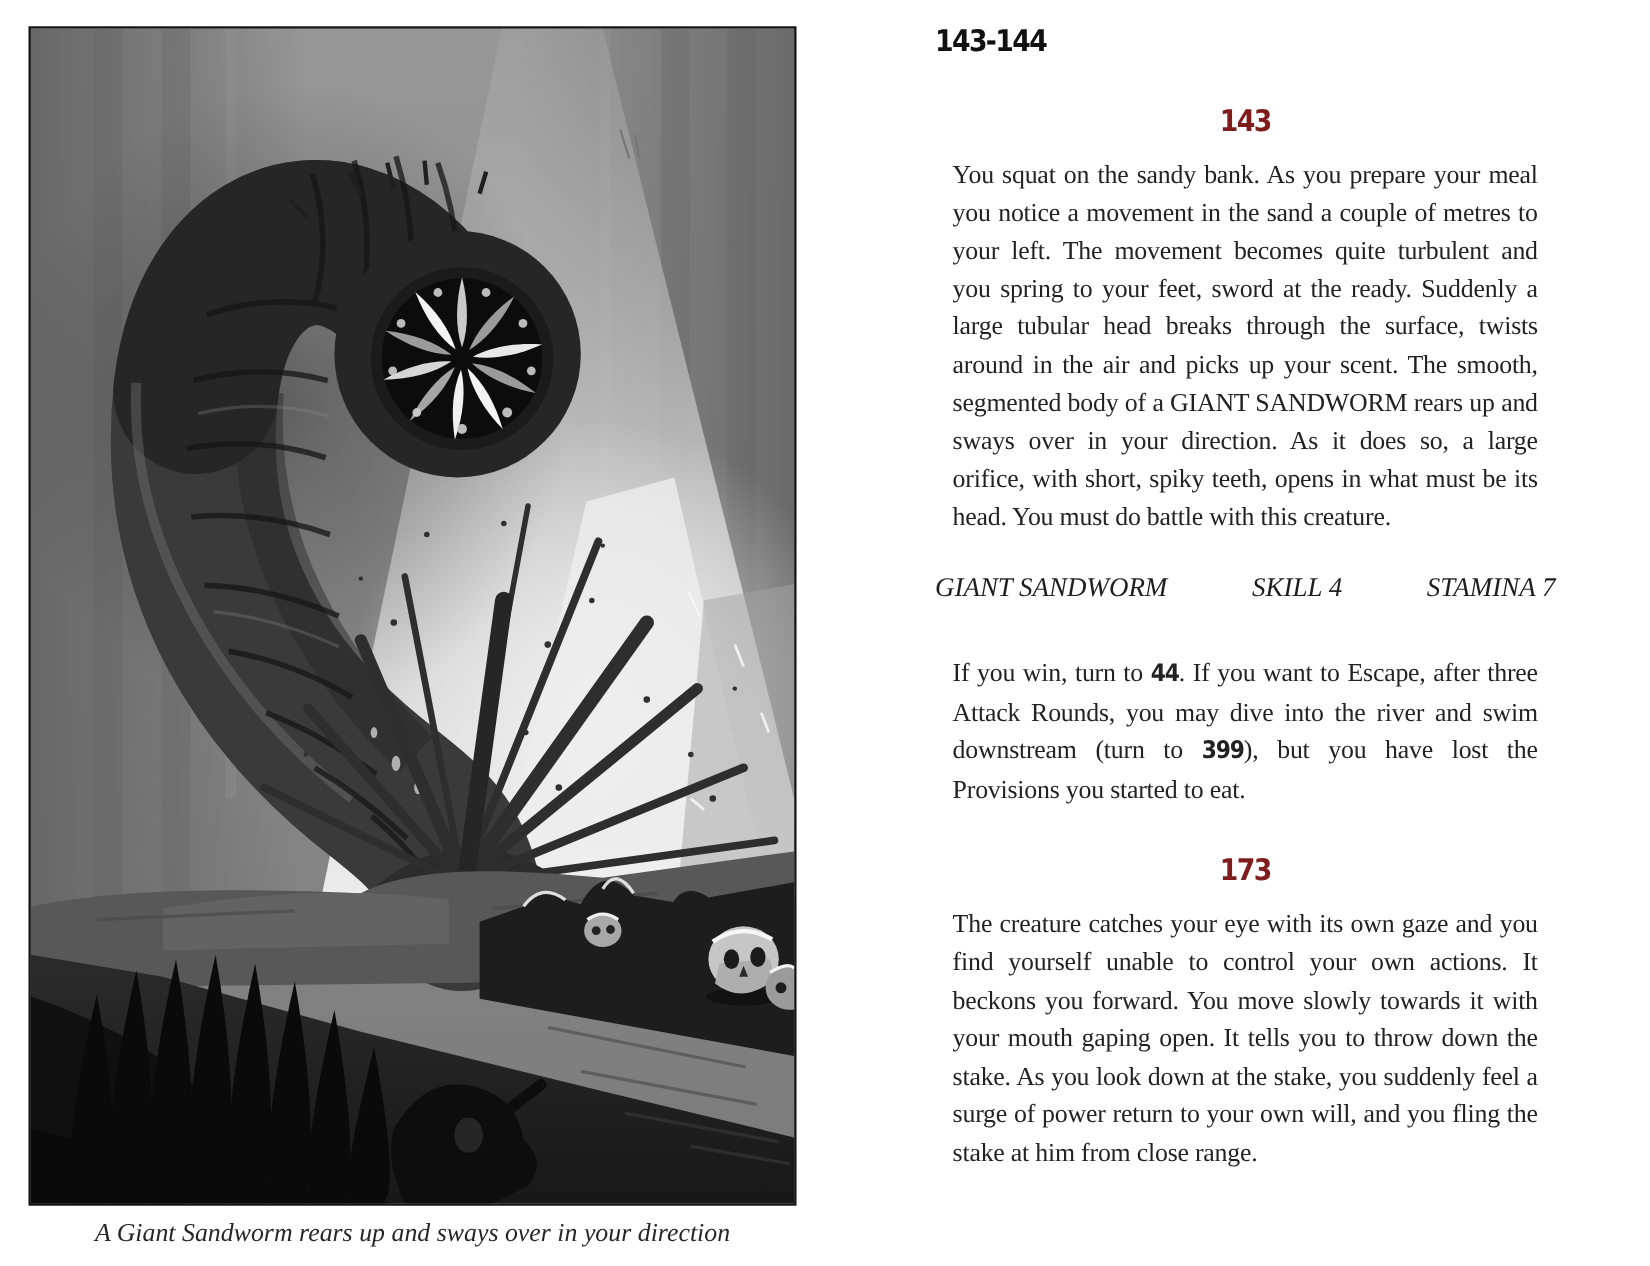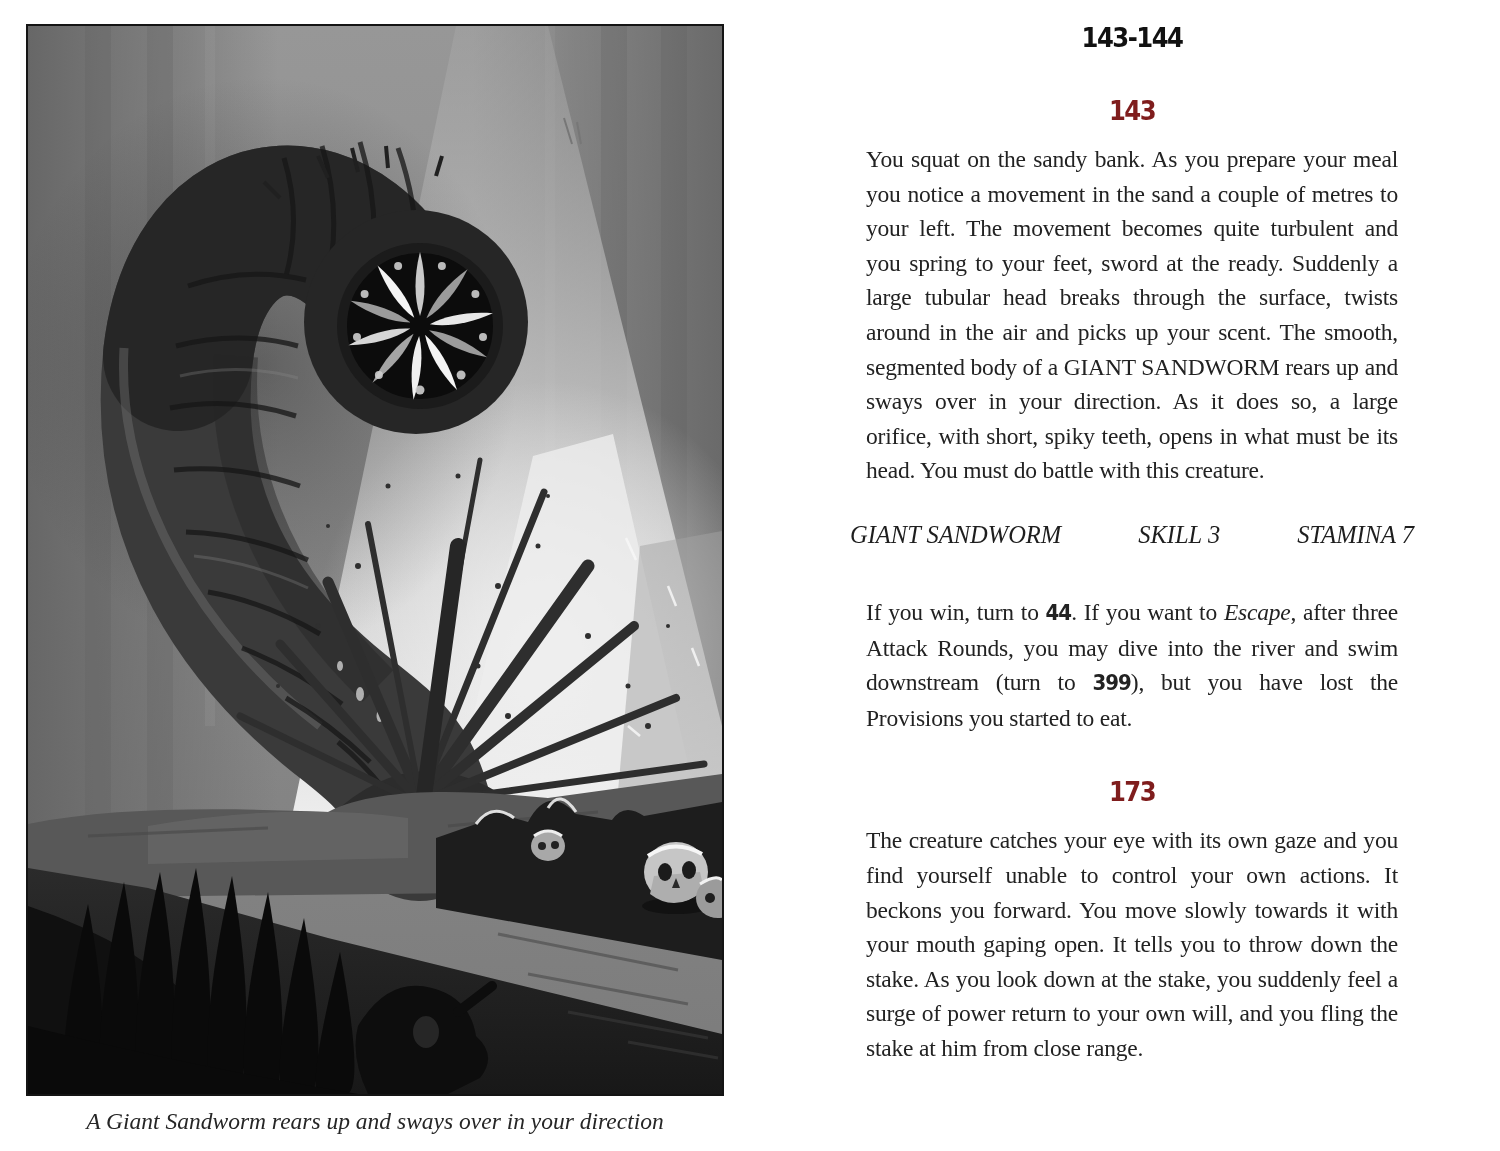--- a/index.html
+++ b/index.html
@@ -10,21 +10,21 @@
   
   .fig{position:absolute;left:26px;top:24px;width:698px;margin:0;}
   .art{display:block;width:694px;height:1068px;border:2px solid #141414;background:#8a8a8a;}
   .art svg{display:block;width:694px;height:1068px;}
   .caption{
     margin-top:11px;text-align:center;font-style:italic;
     font-size:23.5px;line-height:28px;color:#262626;
   }
   
   .col{position:absolute;left:850px;top:24px;width:564px;}
-  .folio{font-size:27px;line-height:28px;text-align:center;color:#111;}
+  .folio{font-size:27px;line-height:28px;text-align:left;color:#111;}
   .disp{
     font-family:"DejaVu Sans", sans-serif;font-weight:700;
     letter-spacing:-1.5px;font-stretch:condensed;
   }
   .disp-inline{
     font-family:"DejaVu Sans", sans-serif;font-weight:700;
     letter-spacing:-1px;font-stretch:condensed;font-size:22px;
   }
   h2.secnum{
     font-size:27px;line-height:30px;text-align:center;color:#7f1d1d;
@@ -34,21 +34,21 @@
   #sec144-num{margin-top:42px;}
   p.body{
     margin:16px;font-size:23.5px;line-height:34.6px;letter-spacing:-0.2px;
     text-align:justify;hyphens:none;color:#222;
   }
   p.outcome{margin-top:43px;}
   .stat{
     margin-top:30px;display:flex;justify-content:space-between;align-items:baseline;
     font-style:italic;font-size:24.5px;line-height:34px;color:#1e1e1e;
   }
-  .ital{font-style:italic;}
+  .ital{}
 </style>
 </head>
 <body>
 
 <div class="page">
 
   <figure class="fig">
     <div class="art" role="img" aria-label="Grayscale illustration: a giant segmented sandworm bursts from the ground in a shaft of light, its round mouth ringed with pale spiky teeth; a ribcage skeleton and skulls litter the dark foreground">
       <svg viewBox="0 0 694 1068" xmlns="http://www.w3.org/2000/svg">
         <defs>
@@ -293,21 +293,21 @@
   <div class="col">
 
     <div class="folio disp">143-144</div>
 
     <h2 class="secnum disp" id="sec143-num">143</h2>
 
     <p class="body">You squat on the sandy bank. As you prepare your meal you notice a movement in the sand a couple of metres to your left. The movement becomes quite turbulent and you spring to your feet, sword at the ready. Suddenly a large tubular head breaks through the surface, twists around in the air and picks up your scent. The smooth, segmented body of a GIANT SANDWORM rears up and sways over in your direction. As it does so, a large orifice, with short, spiky teeth, opens in what must be its head. You must do battle with this creature.</p>
 
     <div class="stat">
       <span>GIANT SANDWORM</span>
-      <span>SKILL 3</span>
+      <span>SKILL 4</span>
       <span>STAMINA 7</span>
     </div>
 
     <p class="body outcome"><span>If you win, turn to </span><span class="disp-inline">44</span><span>. If you want to </span><span class="ital">Escape</span><span>, after three Attack Rounds, you may dive into the river and swim downstream (turn to </span><span class="disp-inline">399</span><span>), but you have lost the Provisions you started to eat.</span></p>
 
     <h2 class="secnum disp" id="sec144-num">173</h2>
 
     <p class="body">The creature catches your eye with its own gaze and you find yourself unable to control your own actions. It beckons you forward. You move slowly towards it with your mouth gaping open. It tells you to throw down the stake. As you look down at the stake, you suddenly feel a surge of power return to your own will, and you fling the stake at him from close range.</p>
 
   </div>

